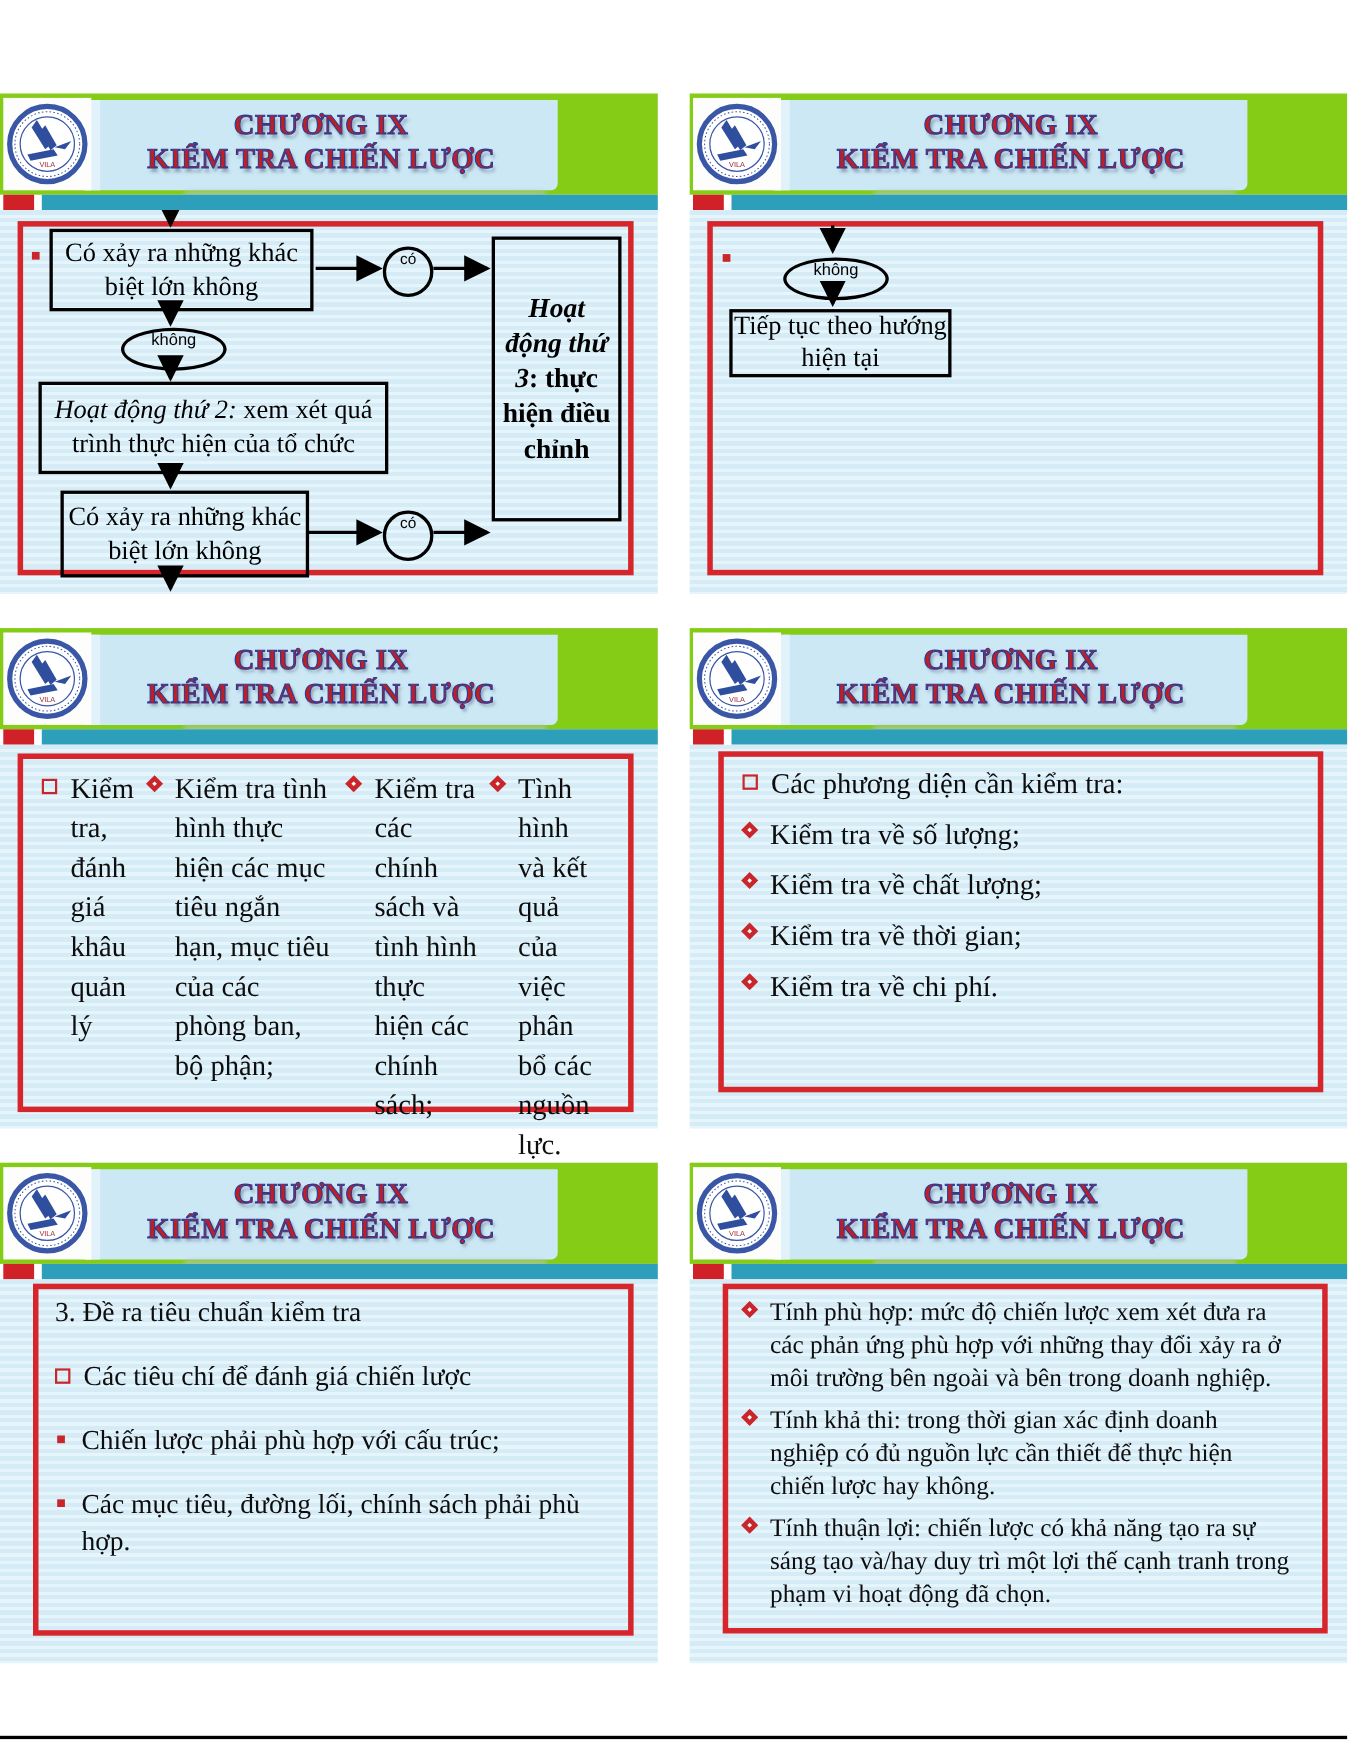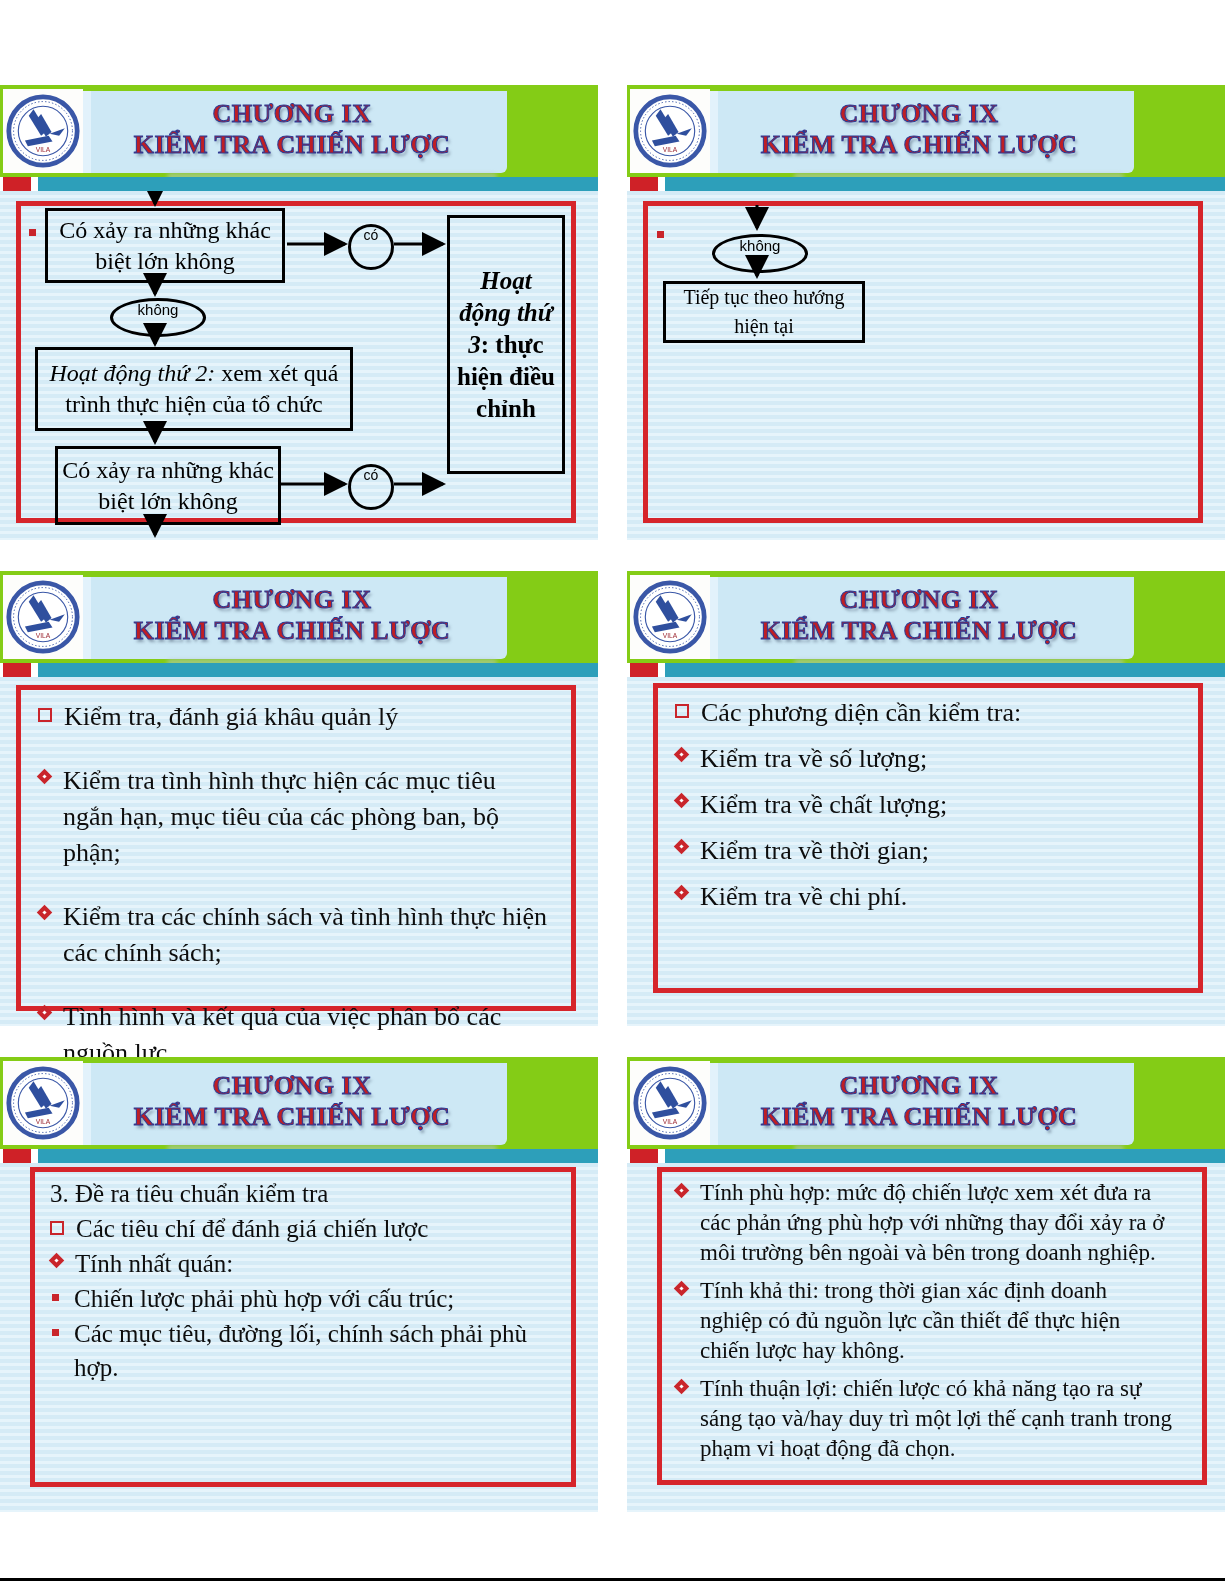--- a/index.html
+++ b/index.html
@@ -154,21 +154,21 @@
           <marker id="ah2" markerWidth="9" markerHeight="9" refX="7" refY="4" orient="auto">
             <path d="M0,0 L8,4 L0,8 Z" fill="#000"></path>
           </marker>
         </defs>
         <line x1="130" y1="14" x2="130" y2="37" stroke="#000" stroke-width="3" marker-end="url(#ah2)"></line>
         <line x1="130" y1="76" x2="130" y2="85" stroke="#000" stroke-width="3" marker-end="url(#ah2)"></line>
       </svg>
       <div class="fc-ellipse" style="left:85px;top:43px;width:90px;height:33px;">
         <span>không</span>
       </div>
-      <div class="fc-box" style="left:36px;top:90px;width:196px;height:56px;font-size:20px;line-height:29px;">
+      <div class="fc-box" style="left:36px;top:90px;width:196px;height:56px;font-size:24px;line-height:29px;">
         <span>Tiếp tục theo hướng hiện tại</span>
       </div>
     </div>
   </div>
 
   <div class="slide" style="left:0;top:571px;">
     <div class="hdr">
       <div class="band">
         <div class="title">
           <div>CHƯƠNG IX</div>
@@ -185,21 +185,21 @@
           <path d="M47 43 L63 37 L57 45 Z" fill="#2f4f9e"></path>
           <path d="M21 50 L46 45 L50 51 L24 56 Z" fill="#2f4f9e"></path>
           <text x="40" y="62" text-anchor="middle" font-size="7" font-family="Liberation Sans, sans-serif" fill="#9b2630">VILA</text>
         </svg>
       </div>
     </div>
     <div class="div-red"></div>
     <div class="div-teal"></div>
     <div class="body">
       <div class="redbox" style="left:16px;top:8px;width:550px;height:316px;"></div>
-      <div class="bullets" style="left:38px;top:22px;width:510px;font-size:26px;line-height:36px;display:flex;flex-direction:column;gap:28px;">
+      <div class="bullets" style="left:38px;top:22px;width:510px;font-size:26px;line-height:36px;display:flex;flex-direction:row;gap:12px;">
         <div class="item">
           <span class="bul sq-open"></span>
           <span class="txt">Kiểm tra, đánh giá khâu quản lý</span>
         </div>
         <div class="item">
           <span class="bul diamond"></span>
           <span class="txt">Kiểm tra tình hình thực hiện các mục tiêu ngắn hạn, mục tiêu của các phòng ban, bộ phận;</span>
         </div>
         <div class="item">
           <span class="bul diamond"></span>
@@ -281,34 +281,30 @@
           <path d="M47 43 L63 37 L57 45 Z" fill="#2f4f9e"></path>
           <path d="M21 50 L46 45 L50 51 L24 56 Z" fill="#2f4f9e"></path>
           <text x="40" y="62" text-anchor="middle" font-size="7" font-family="Liberation Sans, sans-serif" fill="#9b2630">VILA</text>
         </svg>
       </div>
     </div>
     <div class="div-red"></div>
     <div class="div-teal"></div>
     <div class="body">
       <div class="redbox" style="left:30px;top:4px;width:536px;height:310px;"></div>
-      <div class="bullets" style="left:50px;top:14px;width:498px;font-size:25px;line-height:34px;display:flex;flex-direction:column;gap:1px;">
+      <div class="bullets" style="left:50px;top:14px;width:498px;font-size:25px;line-height:34px;display:flex;flex-direction:column;gap:24px;">
         <div class="item">
           <span class="bul no-bul"></span>
           <span class="txt">3. Đề ra tiêu chuẩn kiểm tra</span>
         </div>
         <div class="item">
           <span class="bul sq-open"></span>
           <span class="txt">Các tiêu chí để đánh giá chiến lược</span>
         </div>
         <div class="item">
-          <span class="bul diamond"></span>
-          <span class="txt">Tính nhất quán:</span>
-        </div>
-        <div class="item">
           <span class="bul sq-small"></span>
           <span class="txt">Chiến lược phải phù hợp với cấu trúc;</span>
         </div>
         <div class="item">
           <span class="bul sq-small"></span>
           <span class="txt">Các mục tiêu, đường lối, chính sách phải phù hợp.</span>
         </div>
       </div>
     </div>
   </div>

